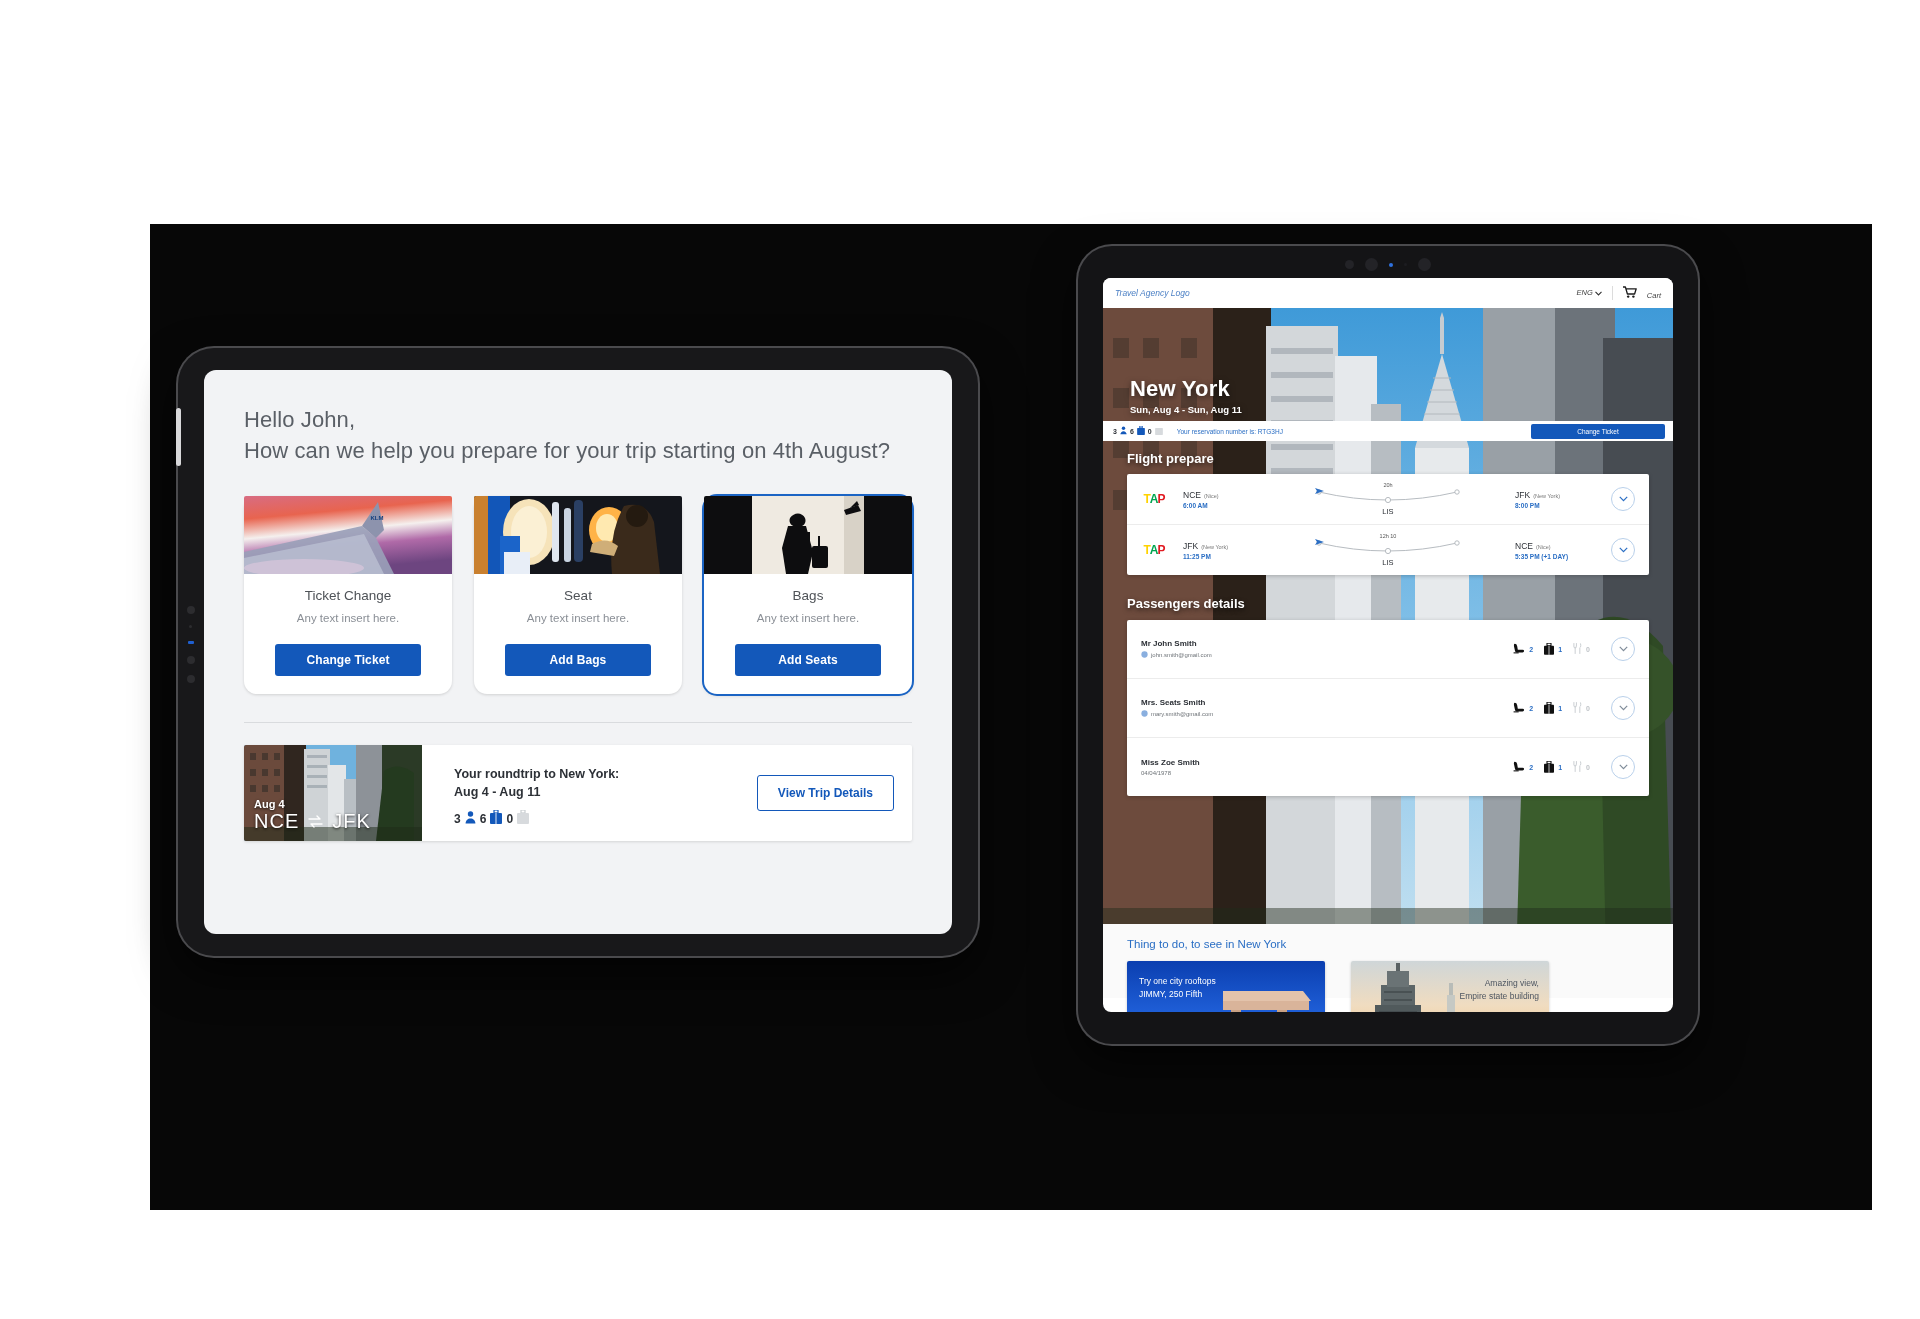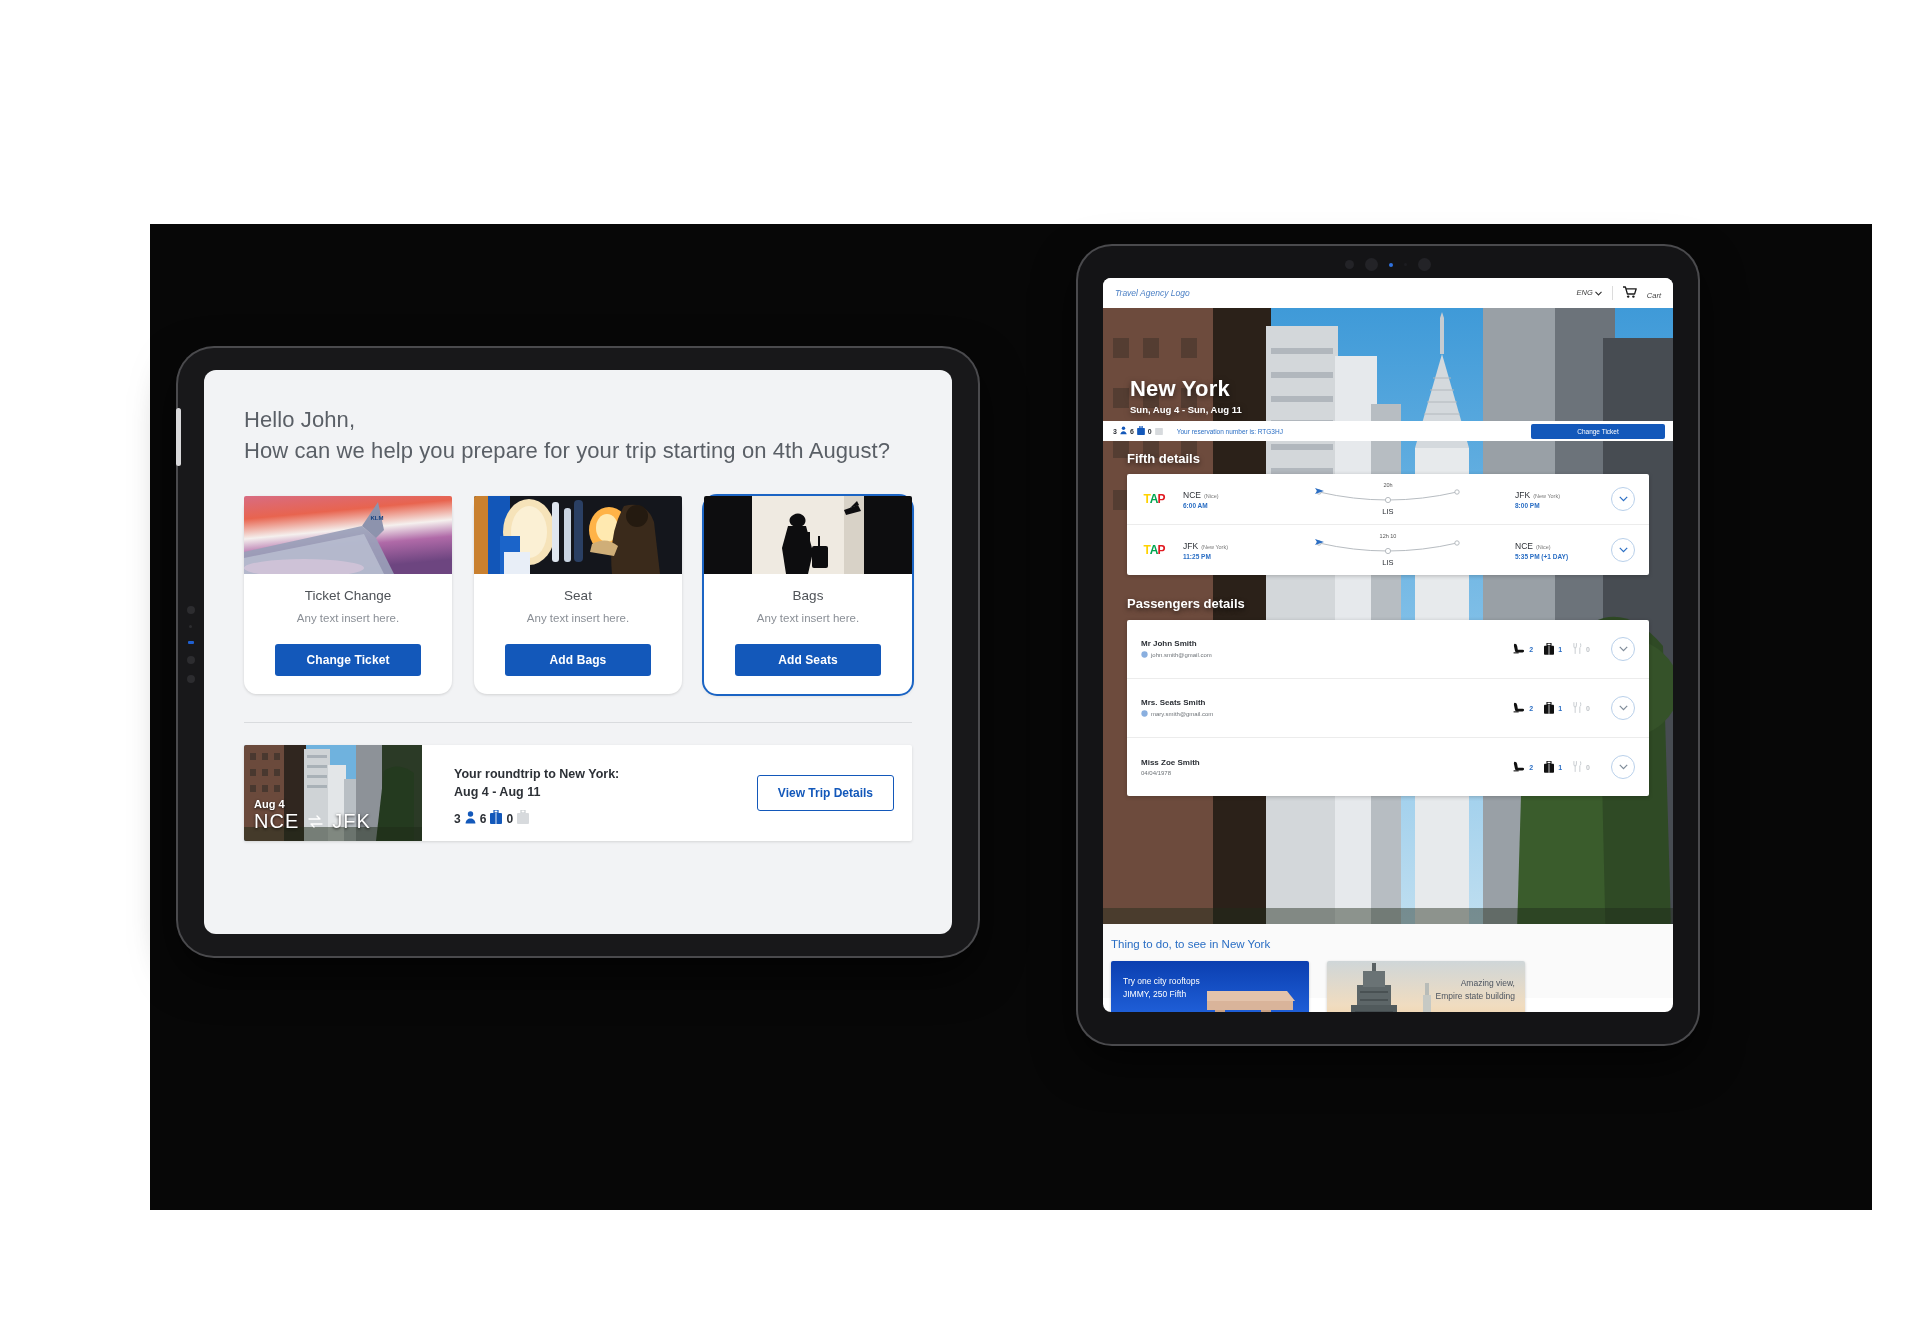--- a/index.html
+++ b/index.html
@@ -109,23 +109,23 @@
   .chev svg{display:block;}
 
   .prow{display:flex;align-items:center;height:58px;padding:0 14px;border-bottom:1px solid #ececec;}
   .prow:last-child{border-bottom:none;}
   .pname{font-size:8px;color:#2c3036;font-weight:700;}
   .pmail{font-size:6px;color:#6d7277;margin-top:3px;display:flex;align-items:center;gap:3px;}
   .picons{margin-left:auto;display:flex;align-items:center;gap:11px;}
   .picons .grp{display:flex;align-items:center;gap:4px;font-size:7px;color:#2a6ec4;font-weight:700;}
   .picons .grp.off{color:#bfc3c7;}
 
-  .todo{position:absolute;left:0;right:0;bottom:0;top:616px;background:#fafafa;z-index:5;padding:0 8px;}
+  .todo{position:absolute;left:0;right:0;bottom:0;top:616px;background:#fafafa;z-index:5;padding:0 24px;}
   .todo h3{margin:14px 0 11px;font-size:11.5px;color:#2a6ec4;font-weight:400;}
-  .tiles{display:flex;gap:18px;}
+  .tiles{display:flex;gap:26px;}
   .tile{width:198px;height:88px;border-radius:2px;position:relative;overflow:hidden;
      box-shadow:0 1px 3px rgba(0,0,0,.2);}
   .tile .cap{position:absolute;z-index:3;font-size:8.5px;line-height:13px;}
   .tile.a .cap{left:12px;top:14px;color:#fff;}
   .tile.b .cap{right:10px;top:16px;color:#4d5560;text-align:right;}
 
   
   .ico{display:inline-block;vertical-align:middle;}
 </style>
 </head>
@@ -443,21 +443,21 @@
             <span class="ico">
               <svg width="8" height="9" viewBox="0 0 12 14">
                   <rect x="0" y="3" width="12" height="11" rx="1" fill="#d7dadd"></rect>
                 </svg>
             </span>
           </span>
           <span class="resnum">Your reservation number is: RTG3HJ</span>
           <button class="btn-change">Change Ticket</button>
         </div>
 
-        <div class="sec-title" style="top:143px">Fifth details</div>
+        <div class="sec-title" style="top:143px">Flight prepare</div>
 
         <div class="panel" style="top:166px">
           <div class="frow">
             <div class="tap-logo">
               <span class="y">T</span>
                 <span class="g">A</span>
                 <span class="r">P</span>
             </div>
             <div class="fcity">
               <div class="cc"><span>NCE</span><small>(Nice)</small></div>

